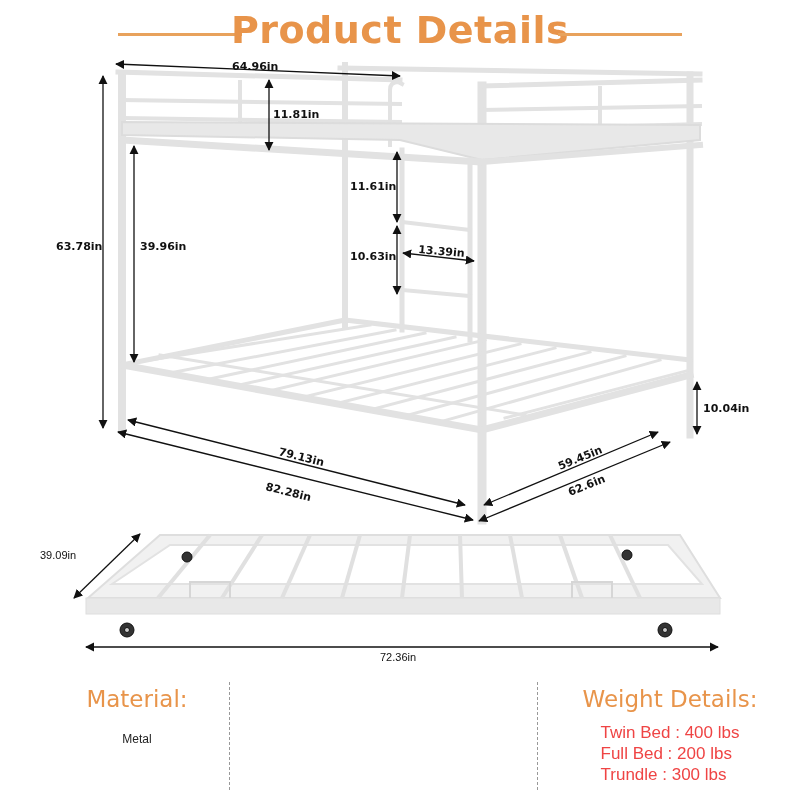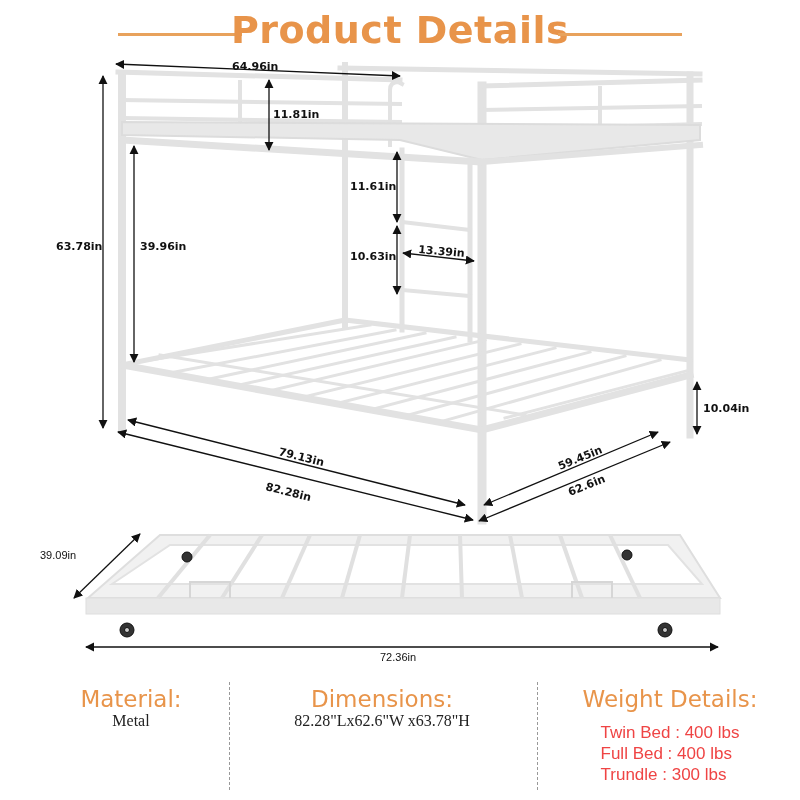--- a/index.html
+++ b/index.html
@@ -10,21 +10,21 @@
   .title { position: absolute; left: 0; width: 800px; top: 8px; text-align: center;
            font-family: "DejaVu Sans", sans-serif; font-weight: bold; font-size: 38px;
            color: #e8944a; letter-spacing: 0.5px; }
   svg.diagram { position: absolute; left: 0; top: 0; }
   .dim { font-family: "DejaVu Sans", sans-serif; font-size: 11px; font-weight: bold; fill: #111; }
   .dim2 { font-family: "Liberation Sans", sans-serif; font-size: 11px; fill: #111; }
   .specs { position: absolute; left: 0; top: 678px; width: 800px; height: 122px; }
   .col { position: absolute; top: 0; height: 122px; text-align: center; }
   .col h3 { margin: 0; padding-top: 8px; font-family: "DejaVu Sans", sans-serif; font-weight: normal;
             font-size: 23px; color: #e8944a; }
-  .col .val { font-family: Liberation Serif, serif; font-size: 16px; color: #222; }
+  .col .val { font-family: Liberation Sans, sans-serif; font-size: 12px; color: #222; margin-top: 20px; }
   .col .lines { font-family: "Liberation Sans", sans-serif; font-size: 17px; color: #ef4444;
                 margin-top: 10px; text-align: left; display: inline-block; line-height: 21px; }
   .sep { position: absolute; top: 4px; height: 108px; width: 0; border-left: 1px dashed #999; }
 </style>
 </head>
 <body>
 
 <div class="title-wrap">
   <div class="title-line" style="left:118px;width:124px;"></div>
   <div class="title">Product Details</div>
@@ -149,31 +149,27 @@
   </g>
   <g stroke="#111" stroke-width="1.3" fill="none">
     <line x1="140" y1="534" x2="74" y2="598" marker-start="url(#ah)" marker-end="url(#ah)"></line>
     <line x1="86" y1="647" x2="718" y2="647" marker-start="url(#ah)" marker-end="url(#ah)"></line>
   </g>
   <text class="dim2" x="40" y="559">39.09in</text>
   <text class="dim2" x="380" y="661">72.36in</text>
 </svg>
 
 <div class="specs">
-  <div class="col" style="left:36px;width:190px;">
+  <div class="col" style="left:42px;width:190px;">
     <h3>Material:</h3>
     <div class="val">Metal</div>
   </div>
   <div class="sep" style="left:229px;"></div>
-  <div class="col" style="left:232px;width:300px;">
-    <h3>Dimensions:</h3>
-    <div class="val">82.28"Lx62.6"W x63.78"H</div>
-  </div>
   <div class="sep" style="left:537px;"></div>
   <div class="col" style="left:545px;width:250px;">
     <h3>Weight Details:</h3>
     <div class="lines">
       <div>Twin Bed : 400 lbs</div>
-      <div>Full Bed : 400 lbs</div>
+      <div>Full Bed : 200 lbs</div>
       <div>Trundle : 300 lbs</div>
     </div>
   </div>
 </div>
 
 </body></html>

